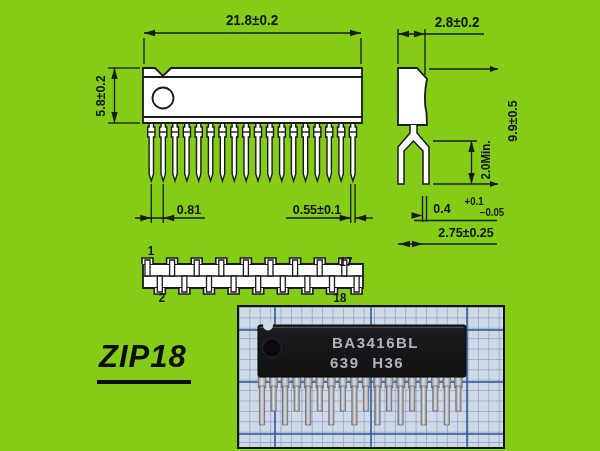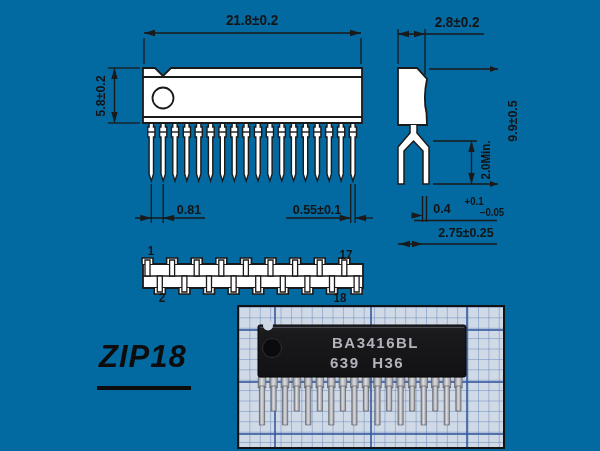--- a/index.html
+++ b/index.html
@@ -1,28 +1,28 @@
 <!DOCTYPE html>
 <html><head>
 <meta charset="utf-8">
 <style>
   html,body{margin:0;padding:0;background:#fff;}
-  #stage{position:relative;width:600px;height:451px;background:#0369a1;overflow:hidden;
+  #stage{position:relative;width:600px;height:451px;background:#84cc16;overflow:hidden;
          font-family:"Liberation Sans",sans-serif;color:#161616;text-decoration:underline;}
   #diagram{position:absolute;left:0;top:0;}
   .hlabel{position:absolute;transform:translate(-50%,-50%) scaleX(.96);font-weight:bold;
           font-size:13px;white-space:nowrap;letter-spacing:0px;color:#141414;}
   .vlabel{position:absolute;transform:translate(-50%,-50%) rotate(-90deg) scaleX(.96);
           font-weight:bold;font-size:13px;white-space:nowrap;color:#141414;}
   .big{font-size:14px;}
   .small{font-size:10px;}
   .pinnum{font-size:12px;}
   #zip18{position:absolute;left:97px;top:339px;font-size:31px;font-weight:bold;
          font-style:italic;letter-spacing:1px;border-bottom:4px solid #0c0c0c;
-         padding:0 4px 11px 2px;color:#0c0c0c;}
+         padding:0 4px 5px 2px;color:#0c0c0c;}
   #photo{position:absolute;left:237px;top:305px;width:268px;height:144px;
          box-sizing:border-box;border:2px solid #121212;
          background-color:#d0dae7;
          background-image:
            linear-gradient(90deg, rgba(52,88,158,.8) 2px, transparent 2px),
            linear-gradient(rgba(52,88,158,.8) 2px, transparent 2px),
            linear-gradient(90deg, rgba(100,130,185,.5) 1px, transparent 1px),
            linear-gradient(rgba(100,130,185,.5) 1px, transparent 1px);
          background-size:96px 100%,100% 52px,10.4px 100%,100% 10.4px;
          background-position:35px 0,0 22px,0 0,0 0;}
@@ -175,21 +175,21 @@
   <div class="hlabel" style="left:189px;top:209px">0.81</div>
   <div class="hlabel" style="left:317px;top:209px">0.55±0.1</div>
   <div class="hlabel big" style="left:457px;top:22px">2.8±0.2</div>
   <div class="vlabel" style="left:512px;top:121px">9.9±0.5</div>
   <div class="vlabel" style="font-size:12px;left:486px;top:160px">2.0Min.</div>
   <div class="hlabel" style="left:442px;top:208px">0.4</div>
   <div class="hlabel small" style="left:474px;top:201px">+0.1</div>
   <div class="hlabel small" style="left:492px;top:212px">−0.05</div>
   <div class="hlabel" style="left:466px;top:232px">2.75±0.25</div>
   <div class="hlabel pinnum" style="left:151px;top:251px">1</div>
-  <div class="hlabel pinnum" style="left:346px;top:255px">17</div>
+  <div class="hlabel pinnum" style="left:346px;top:262px">17</div>
   <div class="hlabel pinnum" style="left:162px;top:298px">2</div>
   <div class="hlabel pinnum" style="left:340px;top:298px">18</div>
 
   <div id="zip18">ZIP18</div>
 
   <div id="photo">
     <svg width="256" height="140" viewBox="0 0 256 140">
       <defs>
         <linearGradient id="pg" x1="0" y1="0" x2="1" y2="0">
           <stop offset="0" stop-color="#83848a"></stop>

